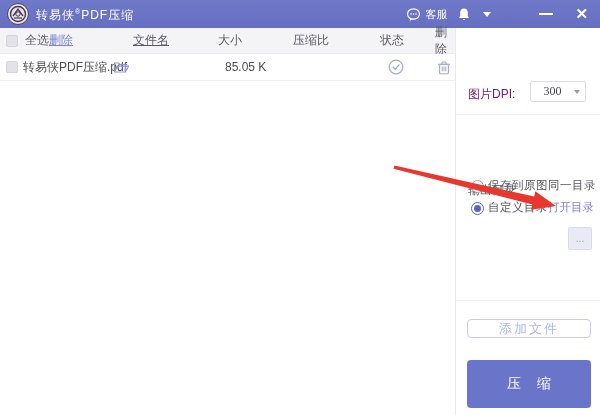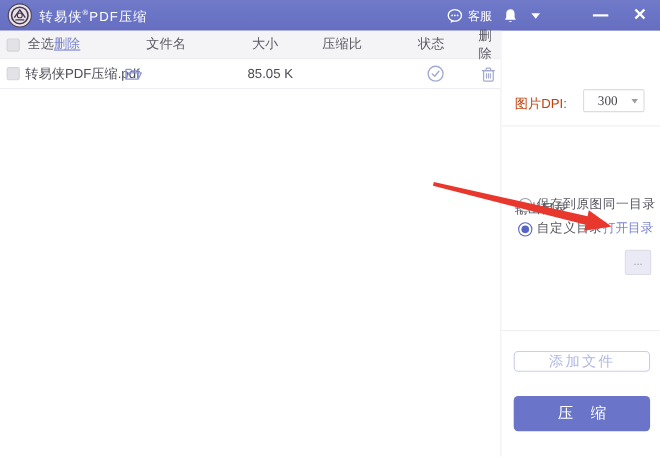--- a/index.html
+++ b/index.html
@@ -34,21 +34,21 @@
   .cell { position:absolute; top:0; height:100%; display:flex; align-items:center; }
   .checkbox { width:12px; height:12px; background:#e2e2e7; border:1px solid #d4d4da; border-radius:2px; }
   .link { color:#7b84cf; text-decoration:underline; cursor:pointer; }
   .ratio-up { color:#3c3c44; }
   .green-arrow { margin-right:4px; display:flex; }
   .iconbtn { color:#a3a9ce; display:flex; align-items:center; }
 
   
   .panel { position:absolute; left:456px; top:28px; width:144px; height:387px; background:#fff; font-size:12px; }
   .panel .hr { position:absolute; left:0; width:144px; height:1px; background:#efeff3; }
-  .dpi-label { position:absolute; left:12px; top:58px; color:#c2410c;text-align:center; }
+  .dpi-label { position:absolute; left:12px; top:58px; color:#701a75;text-align:center; }
   .dpi-select { position:absolute; left:74px; top:53px; width:56px; height:21px; background:#fff;
     border:1px solid #dcdce4; border-radius:2px; display:flex; align-items:center; cursor:pointer; }
   .dpi-value { flex:1; text-align:center; color:#45454e; font-size:12px;font-family:Liberation Serif, serif; }
   .dpi-caret { width:0; height:0; border-left:3px solid transparent; border-right:3px solid transparent;
     border-top:4px solid #9a9aa8; margin-right:5px; }
   .out-title { position:absolute; left:12px; top:154px; color:#55555e; }
   .radio-row { position:absolute; left:15px; display:flex; align-items:flex-end; color:#55555e; }
   .radio { width:13px; height:13px; border-radius:50%; border:1px solid #9fa0b4; margin-right:4px;
     background:#fff; flex:0 0 13px; display:flex; align-items:center; justify-content:center; }
   .radio.sel { border-color:#5864c4; }
@@ -57,21 +57,21 @@
   .open-link { color:#7b84cf; white-space:nowrap; font-size:11.5px; cursor:pointer; }
   .path-input { position:absolute; left:11px; top:199px; width:99px; height:23px; border:1px solid #dcdce4;
     border-radius:2px; background:#fff; color:#9b9ba6; font-size:10.5px; display:flex; align-items:center;
     padding-left:5px; white-space:nowrap; overflow:hidden; }
   .browse-btn { position:absolute; left:112px; top:199px; width:24px; height:23px; background:#e9eaf5;
     border:1px solid #dcdce4; border-radius:2px; color:#9b9ba6; font-size:10px; display:flex;
     align-items:center; justify-content:center; cursor:pointer; }
   .add-btn { position:absolute; left:11px; top:291px; width:124px; height:19px; background:#fff;
     border:1px solid #c9cdec; border-radius:4px; color:#b2b6e4; font-size:13px; letter-spacing:2px;
     display:flex; align-items:center; justify-content:center; cursor:pointer; }
-  .compress-btn { position:absolute; left:11px; top:332px; width:124px; height:32px; background:#6a74c9;
+  .compress-btn { position:absolute; left:11px; top:332px; width:124px; height:48px; background:#6a74c9;
     border:none; border-radius:4px; color:#fff; font-size:14px; letter-spacing:6px;
     display:flex; align-items:center; justify-content:center; cursor:pointer; padding-left:6px; }
 
   .arrow-overlay { position:absolute; inset:0; pointer-events:none; z-index:50; }
 </style>
 </head>
 <body>
 
 <div class="window">
 
@@ -113,22 +113,22 @@
     </div>
   </div>
 
   <div class="list-area">
     <div class="thead">
       <div class="cell" style="left:6px;">
           <span class="checkbox"></span>
         </div>
       <div class="cell" style="left:25px;">全选</div>
       <div class="cell link" style="left:49px;">删除</div>
-      <div class="cell" style="left:133px;">文件名</div>
-      <div class="cell" style="left:229px;">大小</div>
+      <div class="cell" style="left:133px;text-decoration:underline;">文件名</div>
+      <div class="cell" style="left:218px;">大小</div>
       <div class="cell" style="left:293px;">压缩比</div>
       <div class="cell" style="left:380px;">状态</div>
       <div class="cell" style="left:435px;">删除</div>
     </div>
 
     <div class="trow">
       <div class="cell" style="left:6px;">
           <span class="checkbox"></span>
         </div>
       <div class="cell" style="left:23px;">转易侠PDF压缩.pdf</div>

